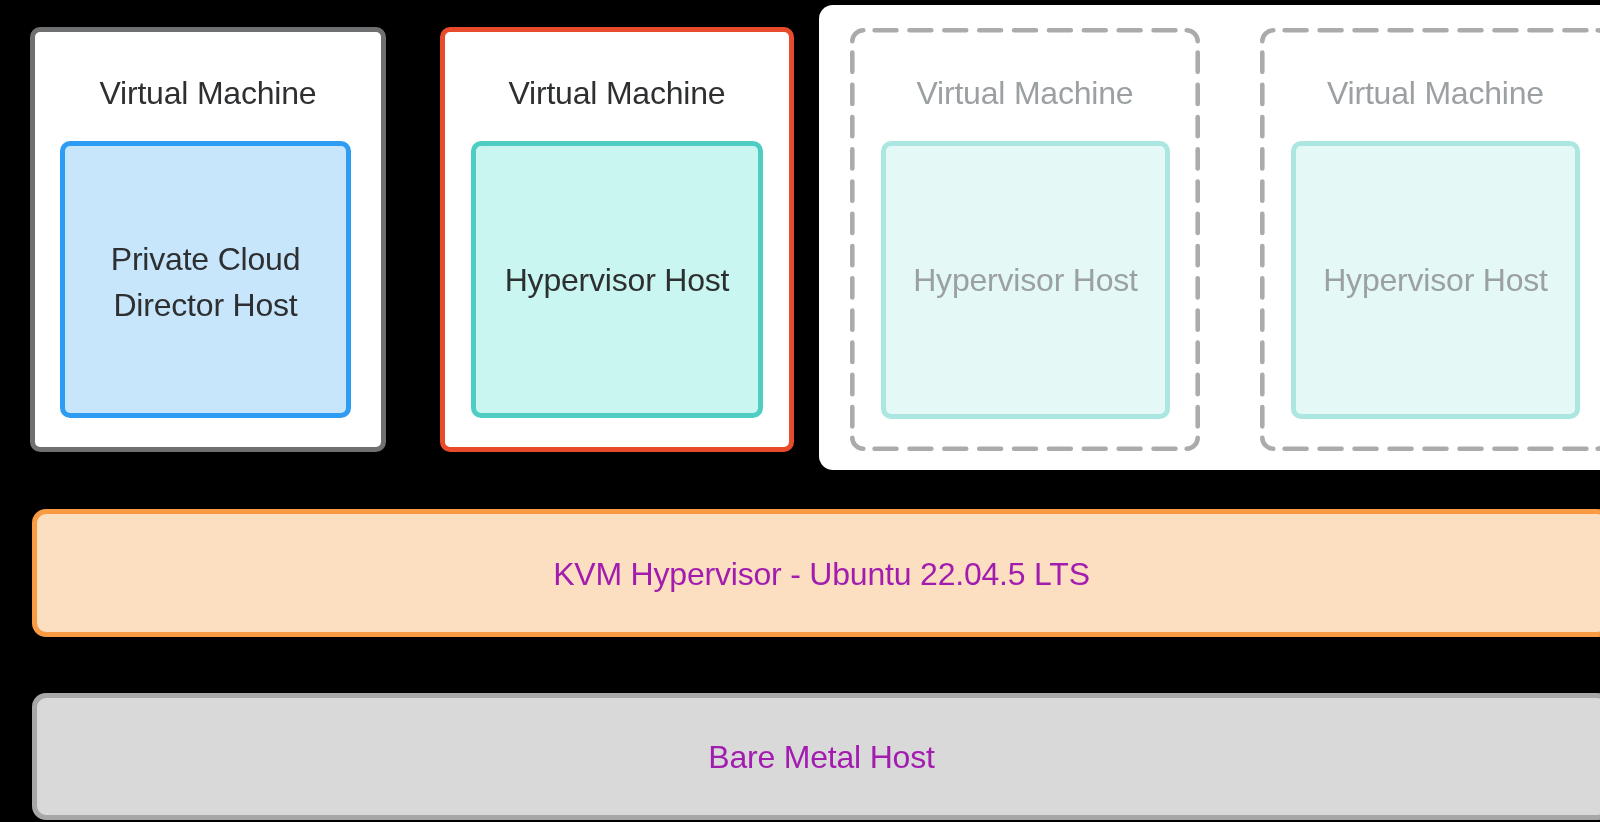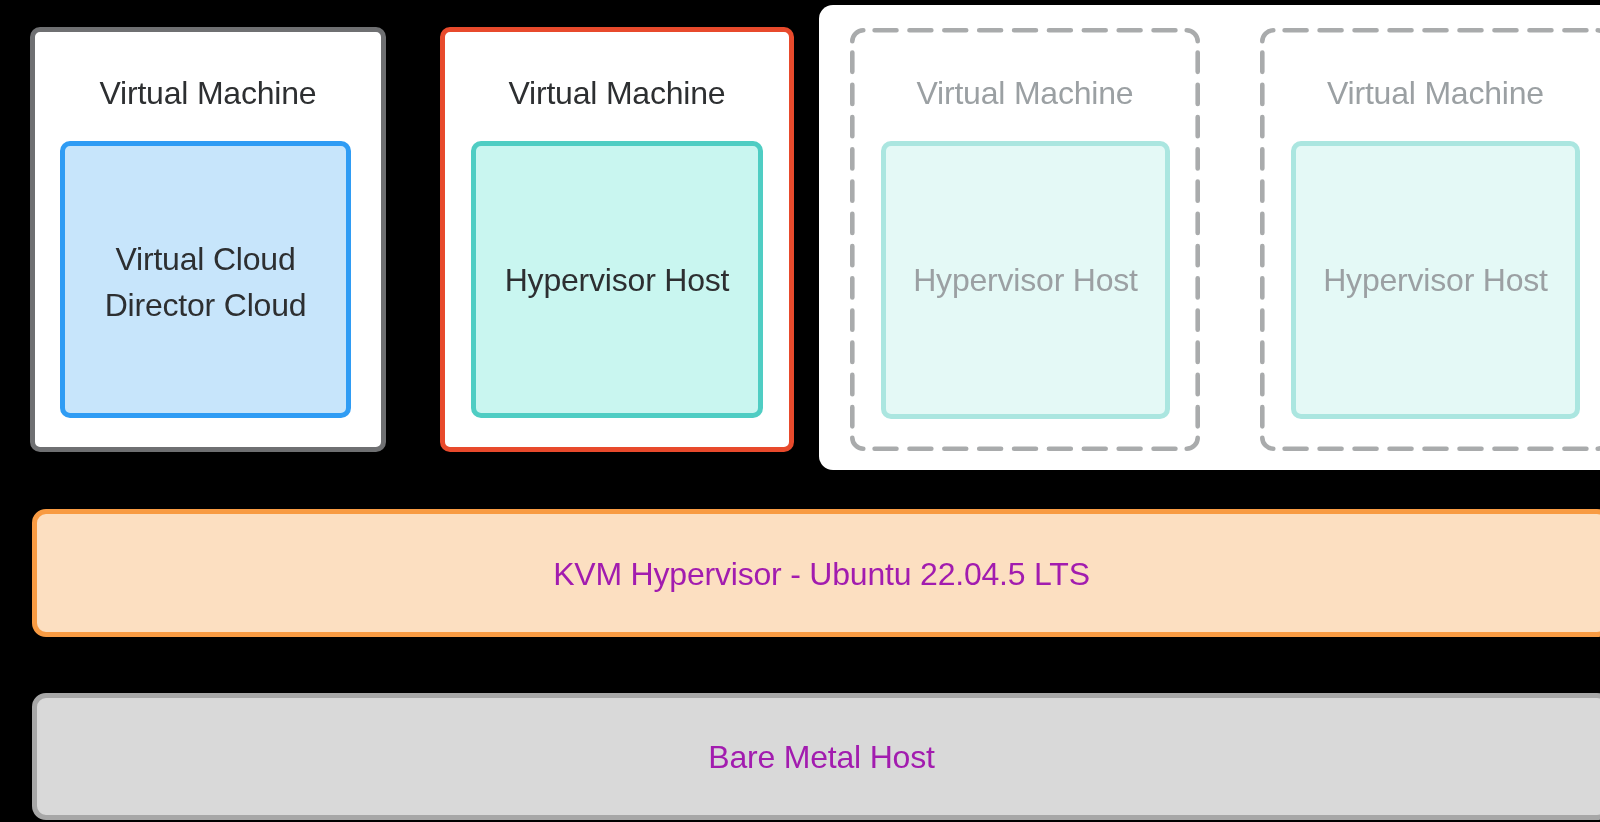--- a/index.html
+++ b/index.html
@@ -73,22 +73,22 @@
   .layer-bar.gray   { background: #d9d9d9; border: 5px solid #a7a7a7; }
 </style>
 </head>
 <body>
 
 <div class="stage">
 
   <div class="vm-box solid-gray" style="left:0px; top:27px; width:356px; height:425px;">
     <div class="vm-title" style="top:43px;">Virtual Machine</div>
     <div class="inner-card blue" style="left:25px; top:109px; width:291px; height:277px; padding-top:4px;">
-      <span>Virtual Cloud</span>
-      <span>Director Cloud</span>
+      <span>Private Cloud</span>
+      <span>Director Host</span>
     </div>
   </div>
 
   <div class="vm-box solid-red" style="left:410px; top:27px; width:354px; height:425px;">
     <div class="vm-title" style="top:43px;">Virtual Machine</div>
     <div class="inner-card teal" style="left:26px; top:109px; width:292px; height:277px;">
       <span>Hypervisor Host</span>
     </div>
   </div>
 

